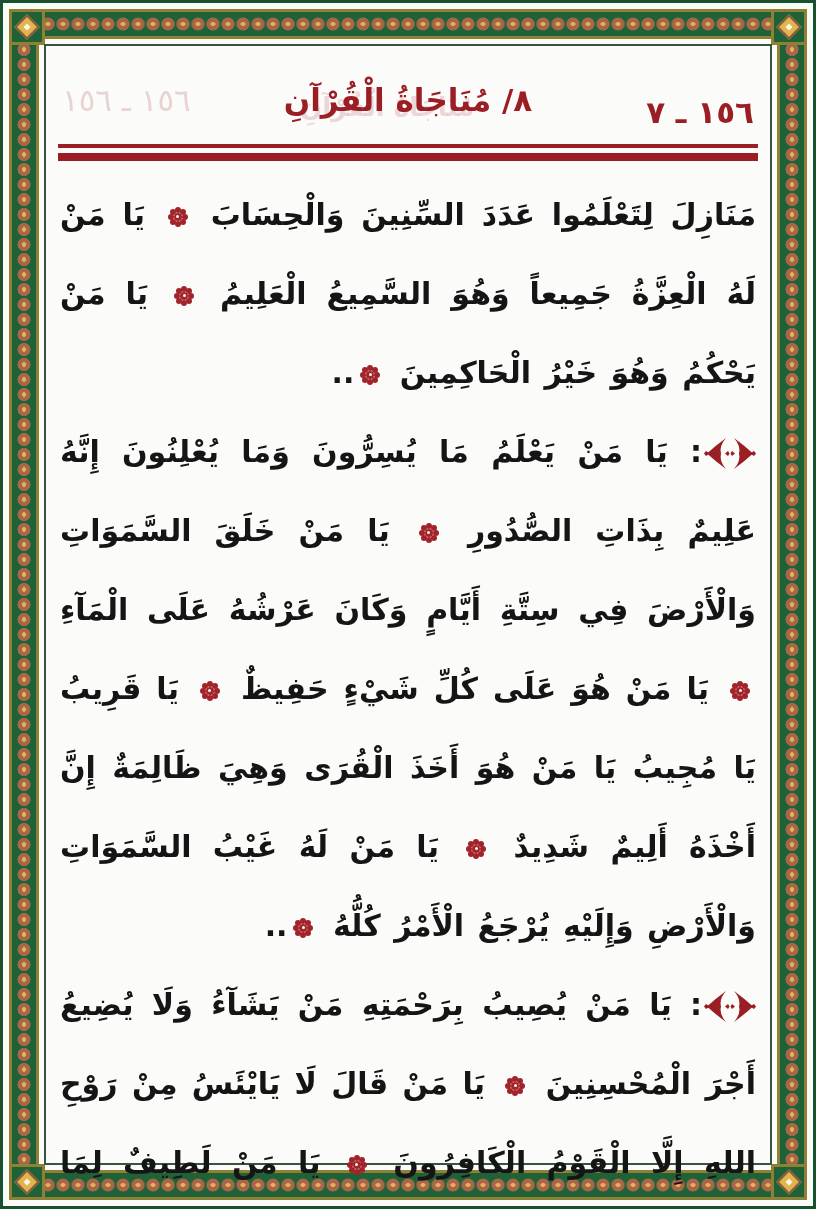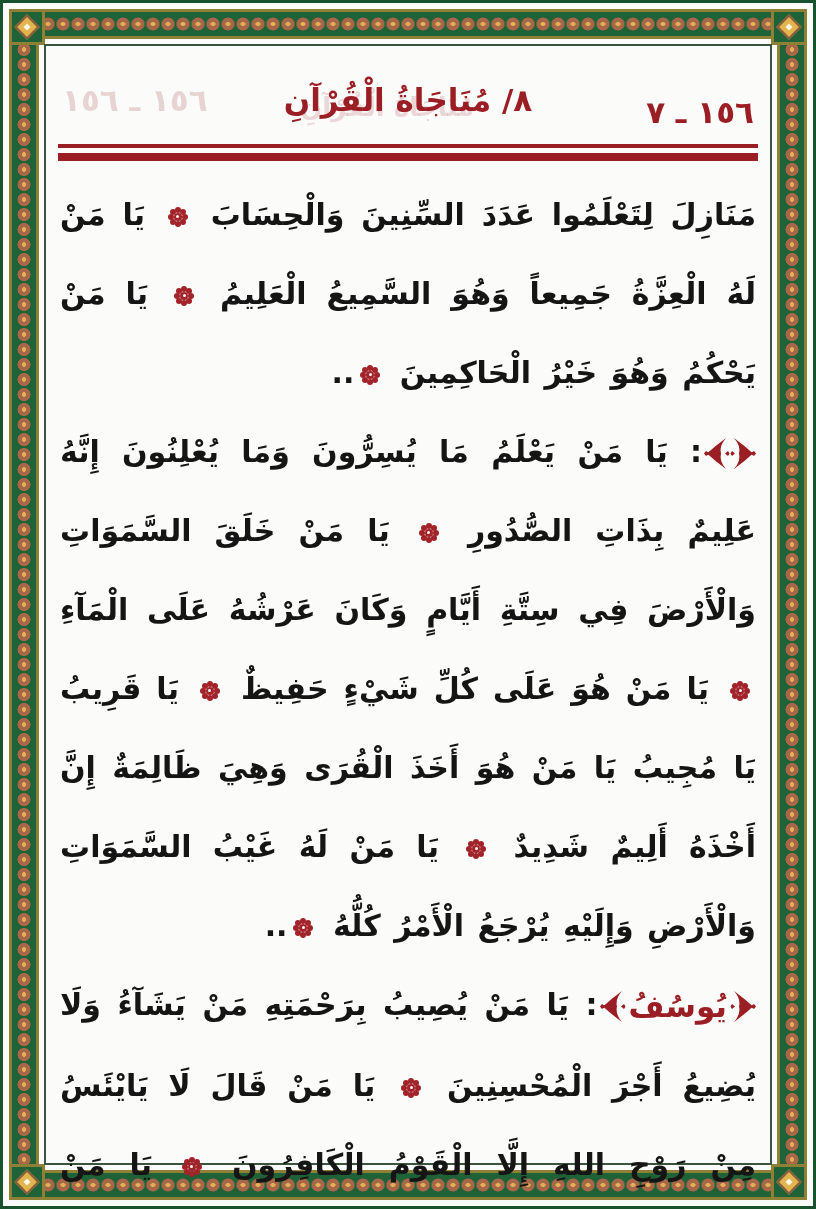--- a/index.html
+++ b/index.html
@@ -24,21 +24,21 @@
   .corner.tl{top:9px;left:9px;} .corner.tr{top:9px;right:9px;}
   .corner.bl{bottom:9px;left:9px;} .corner.br{bottom:9px;right:9px;}
   .corner .diamond{position:absolute;left:50%;top:50%;width:14px;height:14px;
         background:#e2b44e;border:2px solid #8a5a3c;transform:translate(-50%,-50%) rotate(45deg);}
   .corner .diamond::after{content:"";position:absolute;left:50%;top:50%;width:5px;height:5px;background:#fdf6e5;transform:translate(-50%,-50%);}
   .frame-inner{position:absolute;inset:44px;border:2px solid #38543c;pointer-events:none;}
   
   .content{position:absolute;left:56px;right:56px;top:52px;bottom:52px;direction:rtl;}
   .header{position:relative;height:72px;margin-top:16px;}
   .pagenums{position:absolute;right:6px;top:14px;font-size:31px;font-weight:bold;color:#9b1e24;letter-spacing:1px;white-space:nowrap;margin-top:12px;}
-  .ghostnums{position:absolute;left:6px;top:14px;font-size:31px;font-weight:bold;color:rgba(178,108,108,0.28);letter-spacing:1px;white-space:nowrap;}
+  .ghostnums{position:absolute;left:6px;top:14px;font-size:31px;font-weight:normal;color:rgba(178,108,108,0.28);letter-spacing:1px;white-space:nowrap;}
   .titlewrap{position:absolute;left:0;right:0;top:0;text-align:center;}
   .ghost-title{position:absolute;left:50%;top:24px;transform:translateX(-62%);font-size:26px;font-weight:bold;color:rgba(155,30,36,0.16);white-space:nowrap;}
   .title{position:relative;font-size:31px;font-weight:bold;color:#9b1e24;line-height:64px;white-space:nowrap;}
   .rule{margin:4px 2px 0 2px;}
   .rule .thin{height:4px;background:#9b1e24;}
   .rule .thick{height:8px;background:#9b1e24;margin-top:5px;}
   .verses{margin-top:14px;padding:0 4px;}
   p.verse{margin:0;direction:rtl;text-align:justify;font-size:30px;font-weight:bold;color:#151515;line-height:79px;word-spacing:3px;}
   
   .surah{display:inline-flex;align-items:center;vertical-align:middle;margin-left:2px;}
@@ -111,21 +111,20 @@
             </span>
           </span><span>: يَا مَنْ يَعْلَمُ مَا يُسِرُّونَ وَمَا يُعْلِنُونَ إِنَّهُ عَلِيمٌ بِذَاتِ الصُّدُورِ </span><span class="rosette"></span><span> يَا مَنْ خَلَقَ السَّمَوَاتِ وَالْأَرْضَ فِي سِتَّةِ أَيَّامٍ وَكَانَ عَرْشُهُ عَلَى الْمَآءِ </span><span class="rosette"></span><span> يَا مَنْ هُوَ عَلَى كُلِّ شَيْءٍ حَفِيظٌ </span><span class="rosette"></span><span> يَا قَرِيبُ يَا مُجِيبُ يَا مَنْ هُوَ أَخَذَ الْقُرَى وَهِيَ ظَالِمَةٌ إِنَّ أَخْذَهُ أَلِيمٌ شَدِيدٌ </span><span class="rosette"></span><span> يَا مَنْ لَهُ غَيْبُ السَّمَوَاتِ وَالْأَرْضِ وَإِلَيْهِ يُرْجَعُ الْأَمْرُ كُلُّهُ </span><span class="rosette"></span><span>..</span></p>
         <p class="verse"><span class="surah">
             <span class="bracket-right">
               <svg width="26" height="34" viewBox="0 0 26 34">
     <path d="M4,1 Q15,9 23,16.5 Q15,24 4,32 Q11,24 9,16.5 Q11,9 4,1 Z" fill="#9b1e24"></path>
     <path d="M20,16.5 l4,-2.6 l2,2.6 l-2,2.6 Z" fill="#9b1e24"></path>
     <path d="M2,14 l3,2.5 l-3,2.5 l-1.5,-2.5 Z" fill="#9b1e24"></path>
   </svg>
             </span>
-            <span class="s-name">يُوسُفُ</span>
             <span class="bracket-left">
               <svg width="26" height="34" viewBox="0 0 26 34">
     <path d="M4,1 Q15,9 23,16.5 Q15,24 4,32 Q11,24 9,16.5 Q11,9 4,1 Z" fill="#9b1e24"></path>
     <path d="M20,16.5 l4,-2.6 l2,2.6 l-2,2.6 Z" fill="#9b1e24"></path>
     <path d="M2,14 l3,2.5 l-3,2.5 l-1.5,-2.5 Z" fill="#9b1e24"></path>
   </svg>
             </span>
           </span><span>: يَا مَنْ يُصِيبُ بِرَحْمَتِهِ مَنْ يَشَآءُ وَلَا يُضِيعُ أَجْرَ الْمُحْسِنِينَ </span><span class="rosette"></span><span> يَا مَنْ قَالَ لَا يَايْئَسُ مِنْ رَوْحِ اللهِ إِلَّا الْقَوْمُ الْكَافِرُونَ </span><span class="rosette"></span><span> يَا مَنْ لَطِيفٌ لِمَا يَشَآءُ وَهُوَ الْعَلِيمُ الْحَكِيمُ </span></p>
       </div>
   </div>

